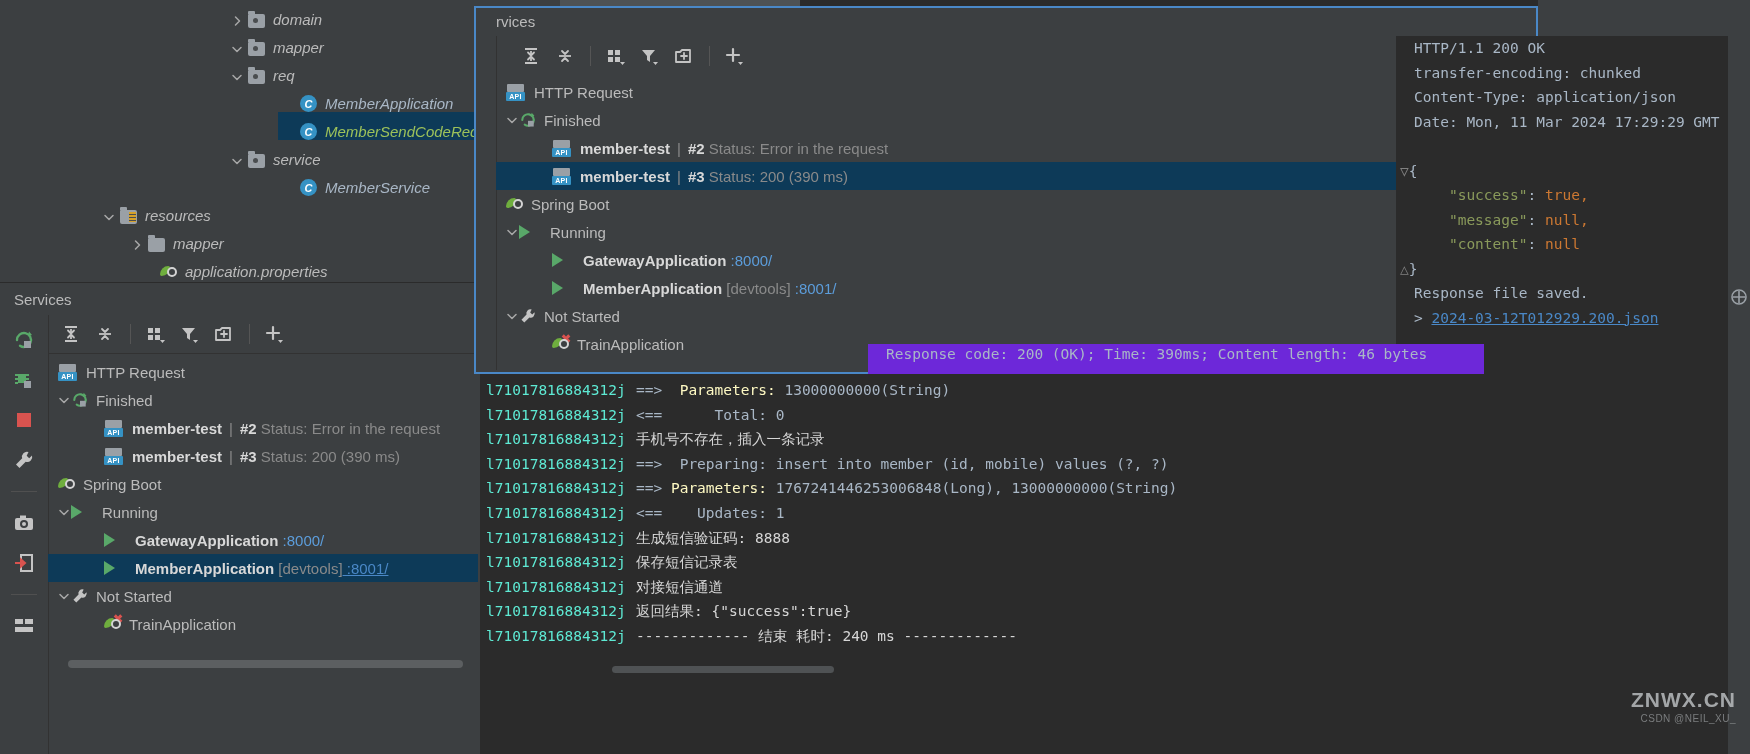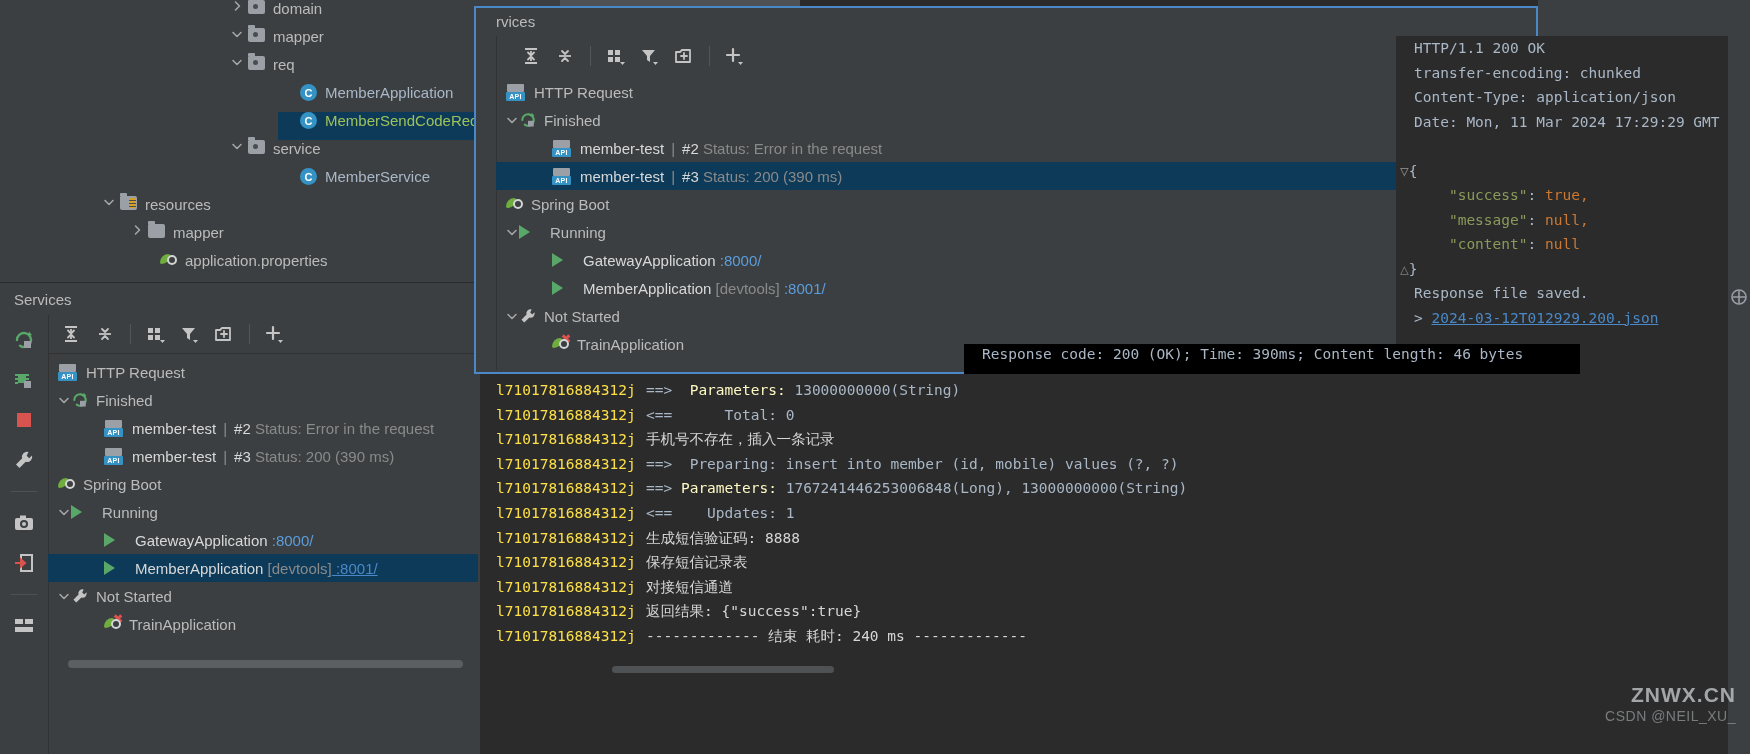--- a/index.html
+++ b/index.html
@@ -14,21 +14,21 @@
   }
 
   
   #root{position:absolute;inset:0;background:#3c3f41;}
 
   
   #project-tree{
     position:absolute;left:0;top:0;width:478px;height:282px;
     background:#3c3f41;overflow:hidden;
   }
-  .tnode{position:absolute;height:28px;display:flex;align-items:flex-start;white-space:nowrap;}
+  .tnode{position:absolute;height:28px;display:flex;align-items:flex-end;white-space:nowrap;font-style:italic;}
   .tnode .chev{width:22px;text-align:center;color:#a8a8a8;font-size:13px;flex:0 0 22px;}
   .chev svg{display:block;margin:auto;}
   .folder{
     width:17px;height:14px;margin-right:8px;flex:0 0 17px;position:relative;
     background:#9aa0a6;border-radius:1px 2px 2px 2px;
   }
   .folder:before{
     content:"";position:absolute;left:0;top:-3px;width:7px;height:3px;
     background:#9aa0a6;border-radius:1px 1px 0 0;
   }
@@ -91,21 +91,21 @@
   }
   .api-ico .top{position:absolute;left:1px;top:0;width:17px;height:8px;background:#9aa0a6;border-radius:1px;}
   .api-ico .bot{position:absolute;left:0;top:8px;width:19px;height:9px;background:#3592c4;border-radius:1px;
     color:#fff;font-size:7px;line-height:9px;text-align:center;font-weight:bold;letter-spacing:.3px;}
   .rerun-ico{width:18px;height:18px;margin-right:7px;flex:0 0 18px;position:relative;}
   .play-ico{
     width:0;height:0;border-left:11px solid #59a869;border-top:7px solid transparent;
     border-bottom:7px solid transparent;margin-right:9px;flex:0 0 11px;
   }
   .wrench-ico{width:18px;height:18px;margin-right:7px;flex:0 0 18px;}
-  .bold{font-weight:normal;color:#d8d8d8;}
+  .bold{font-weight:bold;color:#d8d8d8;}
   .dim{color:#8a8a8a;}
   .port{color:#5c9ddb;}
   .port-u{color:#4a88c7;text-decoration:underline;}
   .sep-pipe{color:#8a8a8a;margin:0 7px;}
 
   
   #float-panel{
     position:absolute;left:474px;top:6px;width:1064px;height:368px;
     background:#3c3f41;border:2px solid #4a88c7;box-sizing:border-box;
   }
@@ -134,21 +134,21 @@
 
   
   #console{
     position:absolute;left:480px;top:374px;right:0;bottom:0;background:#2b2b2b;
     overflow:hidden;padding-top:4px;
   }
   .cline{
     height:24.6px;line-height:24.6px;white-space:pre;
     font-family:"DejaVu Sans Mono","Liberation Mono",monospace;font-size:14.5px;color:#a9b7c6;
   }
-  .cthread{color:#fde047;display:inline-block;width:150px;padding-left:16px;}
+  .cthread{color:#5eead4;display:inline-block;width:150px;padding-left:6px;}
   .carrow{color:#a9b7c6;}
   .cparam{color:#fef9c3;}
   .ccn{color:#d6d6d6;}
 
   
   #editor-sliver{position:absolute;left:560px;top:0;width:978px;height:10px;background:#2b2b2b;}
   #editor-tabbar{position:absolute;left:560px;top:0;width:240px;height:8px;background:#4e5254;}
 
   
   #right-strip{position:absolute;right:0;top:0;width:22px;height:754px;background:#3c3f41;}
@@ -159,21 +159,21 @@
 
   
   #h-scroll-left{position:absolute;left:68px;top:660px;width:395px;height:8px;background:#5c5f61;border-radius:4px;}
   #h-scroll-mid{position:absolute;left:612px;top:666px;width:222px;height:7px;background:#4f5254;border-radius:4px;}
 
   
   #watermark{
     position:absolute;right:14px;bottom:30px;text-align:right;pointer-events:none;
   }
   #wm-main{font-size:21px;color:#b9bcbe;letter-spacing:1px;font-weight:bold;opacity:.85;}
-  #wm-sub{font-size:14px;color:#8d9092;letter-spacing:.5px;opacity:.8;margin-top:1px;}
+  #wm-sub{font-size:10px;color:#8d9092;letter-spacing:.5px;opacity:.8;margin-top:1px;}
 </style>
 </head>
 <body>
 
 <div id="root">
 
   <div id="editor-sliver"></div>
   <div id="editor-tabbar"></div>
 
   <div id="project-tree">
@@ -585,21 +585,21 @@
           <div class="rline">    <span class="rkey">"success"</span>: <span class="rval">true,</span></div>
           <div class="rline">    <span class="rkey">"message"</span>: <span class="rval">null,</span></div>
           <div class="rline">    <span class="rkey">"content"</span>: <span class="rval">null</span></div>
           <div class="rline" style="padding-left:4px"><span class="fold">△</span>}</div>
           <div class="rline">Response file saved.</div>
           <div class="rline">&gt; <span class="rlink">2024-03-12T012929.200.json</span></div>
         </div>
     </div>
   </div>
 
-  <div id="response-code-wrap" style="position:absolute;left:964px;top:344px;width:616px;height:30px;background:#000000;overflow:hidden;">
+  <div id="response-code-wrap" style="position:absolute;left:868px;top:344px;width:616px;height:30px;background:#6d28d9;overflow:hidden;">
     <div style="position:absolute;left:18px;top:2px;white-space:nowrap;font-family:'DejaVu Sans Mono','Liberation Mono',monospace;font-size:14.5px;color:#a9b7c6;">Response code: 200 (OK); Time: 390ms; Content length: 46 bytes</div>
   </div>
 
   <div id="console">
     <div id="console-lines">
         <div class="cline"><span class="cthread">l71017816884312j</span><span class="carrow">==&gt;  </span><span class="cparam">Parameters:</span><span class="carrow"> 13000000000(String)</span></div>
         <div class="cline"><span class="cthread">l71017816884312j</span><span class="carrow">&lt;==      Total: 0</span></div>
         <div class="cline"><span class="cthread">l71017816884312j</span><span class="ccn">手机号不存在，插入一条记录</span></div>
         <div class="cline"><span class="cthread">l71017816884312j</span><span class="carrow">==&gt;  Preparing: insert into member (id, mobile) values (?, ?)</span></div>
         <div class="cline"><span class="cthread">l71017816884312j</span><span class="carrow">==&gt; </span><span class="cparam">Parameters:</span><span class="carrow"> 1767241446253006848(Long), 13000000000(String)</span></div>

